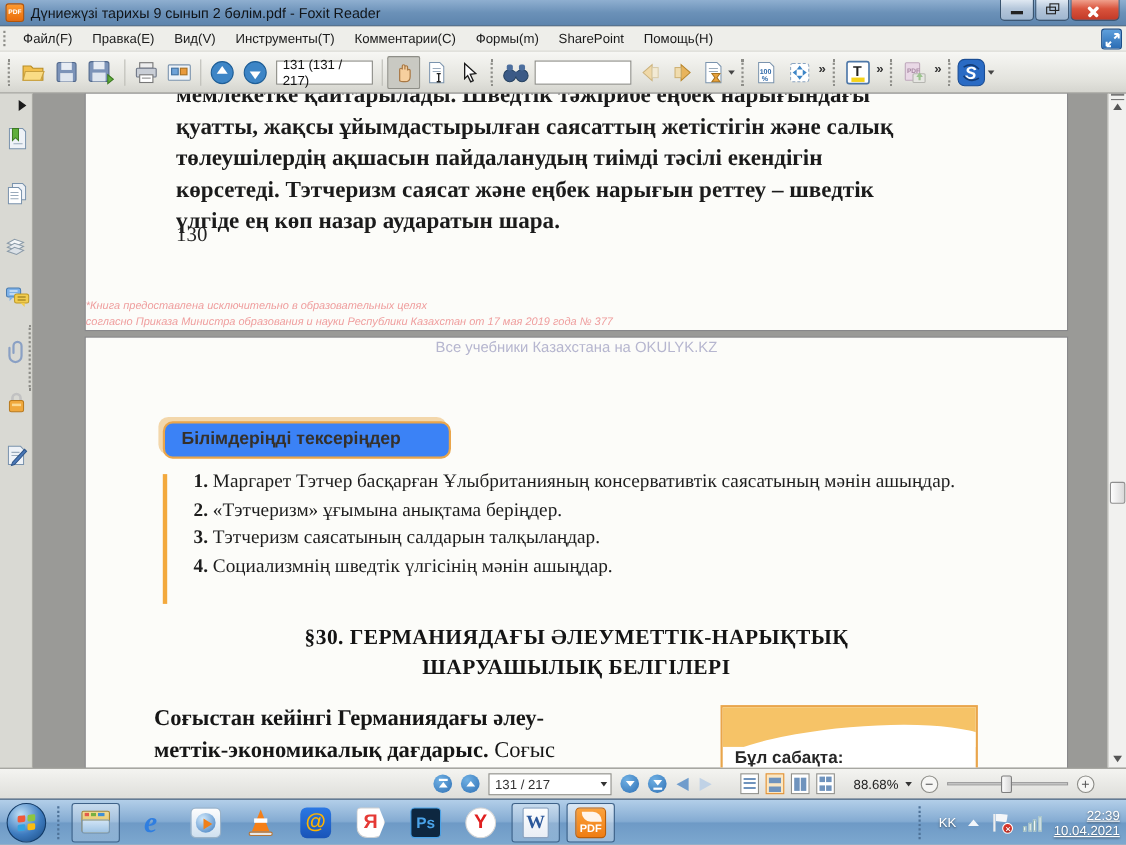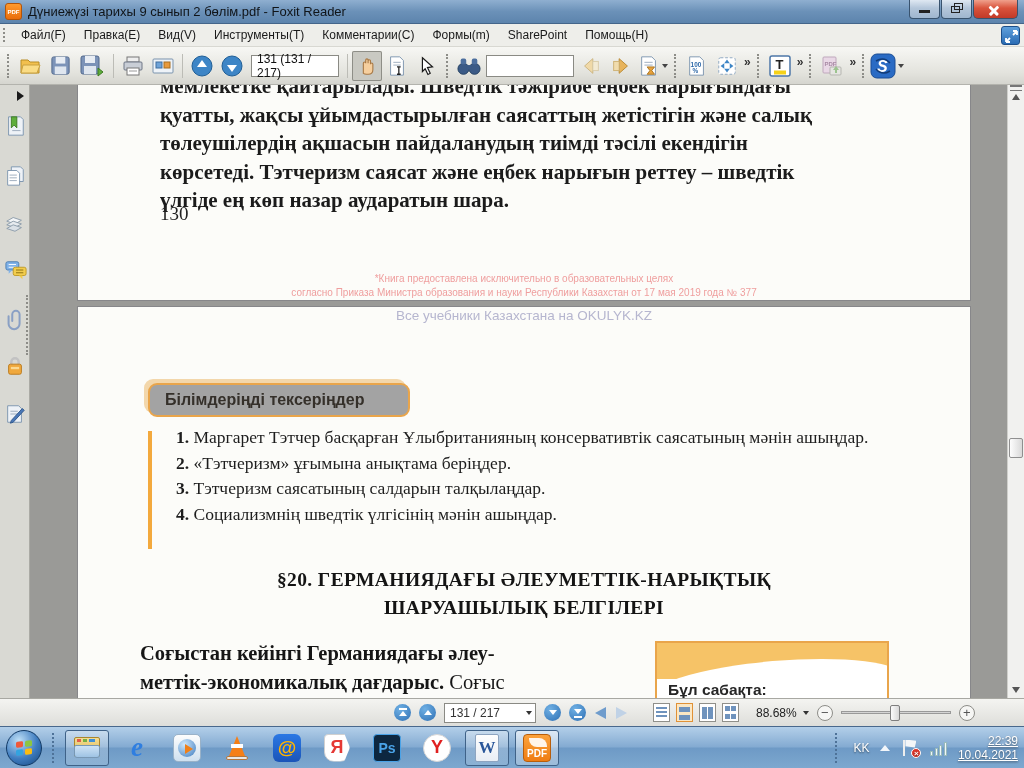--- a/index.html
+++ b/index.html
@@ -60,26 +60,26 @@
   .sb-grip { position:absolute; right:0px; top:210px; height:60px; width:3px; border-left:2px dotted #8d8d88; }
 
   .docarea { flex:1; position:relative; overflow:hidden; background:#9a9a97; }
   .page { position:absolute; left:48px; width:892px; background:#fcfcf9; box-shadow:0 0 0 1px #87878a; overflow:hidden; }
   .page1 { top:0; height:215px; }
   .page2 { top:222px; height:391px; }
 
   .p1text { position:absolute; left:82px; top:-13px; width:762px;
     font-family:"Liberation Serif", serif; font-weight:bold; font-size:21px; line-height:28.5px; color:#1b1b1b; }
   .p1num { position:absolute; left:82px; top:118px; font-family:"Liberation Serif", serif; font-size:19px; color:#222; }
-  .wm { position:absolute; left:0; right:0; text-align:center; font-size:10px; color:#ef9e9e; }
+  .wm { position:absolute; left:0; right:0; font-size:10px; color:#ef9e9e;font-style:italic; }
   .wm1 { top:188px; } .wm2 { top:202px; }
 
   .okulyk { position:absolute; left:0; right:0; top:1px; text-align:center; font-size:13.5px; color:#b6b6cf; }
   .checkhead { position:absolute; left:70px; top:76px; width:262px; height:34px;
-    background:#a3a3a3; border:2px solid #e9a54b; border-radius:9px;
+    background:#3b82f6; border:2px solid #e9a54b; border-radius:9px;
     box-shadow:-4px -4px 0 0 #f3d7ab; display:flex; align-items:center; padding-left:15px;
     font-weight:bold; font-size:16px; color:#35302a; }
   .qbar { position:absolute; left:70px; top:124px; width:4px; height:118px; background:#f3a93d; }
   .qlist { position:absolute; left:98px; top:118px; width:726px;
     font-family:"Liberation Serif", serif; font-size:17.5px; line-height:25.5px; color:#1d1d1d; }
   .q { padding-left:25px; text-indent:-25px; }
   .qnum { font-weight:bold; }
   .h1,.h2 { position:absolute; left:40px; right:40px; text-align:center;
     font-family:"Liberation Serif", serif; font-weight:bold; font-size:19.5px; letter-spacing:0.4px; color:#141414; }
   .h1 { top:262px; } .h2 { top:290px; }
@@ -109,21 +109,21 @@
     display:flex; align-items:center; font-size:12px; color:#333; }
   .sb-controls { position:absolute; left:390px; display:flex; align-items:center; }
   .bluebtn { width:17px; height:17px; border-radius:50%; background:radial-gradient(circle at 35% 30%,#6fb0e4,#2f70b4);
     position:relative; margin:0 4px; }
   .bb-tri-up { position:absolute; left:4.5px; top:6px; width:0; height:0;
     border-left:4px solid transparent; border-right:4px solid transparent; border-bottom:5px solid #fff; }
   .bb-tri-dn { position:absolute; left:4.5px; top:6px; width:0; height:0;
     border-left:4px solid transparent; border-right:4px solid transparent; border-top:5px solid #fff; }
   .bb-bar-top { position:absolute; left:4.5px; top:3.5px; width:8px; height:2px; background:#fff; }
   .bb-bar-bot { position:absolute; left:4.5px; bottom:3.5px; width:8px; height:2px; background:#fff; }
-  .spagebox { width:92px; height:20px; background:#fff; border:1px solid #8a8a84; display:flex; align-items:center;
+  .spagebox { width:112px; height:20px; background:#fff; border:1px solid #8a8a84; display:flex; align-items:center;
     padding-left:5px; margin:0 4px; position:relative; }
   .spagebox .dd { position:absolute; right:3px; top:7px; width:0; height:0;
     border-left:3.5px solid transparent; border-right:3.5px solid transparent; border-top:4.5px solid #333; }
   .navarrow { width:0; height:0; border-top:6px solid transparent; border-bottom:6px solid transparent; margin:0 5px; }
   .nav-back { border-right:11px solid #6f9ccc; }
   .nav-fwd  { border-left:11px solid #c0d2e6; }
   .viewbtn { width:17px; height:19px; background:#fff; border:1px solid #8f8f8a; margin:0 3px; position:relative; }
   .viewbtn.active { border:1px solid #e09136; background:#fbe7c3; }
   .vb-lines { position:absolute; left:2px; right:2px; top:3px; height:11px;
     background:repeating-linear-gradient(#6f93bd 0 2px, transparent 2px 4px); }
@@ -474,21 +474,21 @@
       <div class="page page2">
         <div class="okulyk">Все учебники Казахстана на OKULYK.KZ</div>
         <div class="checkhead">Білімдеріңді тексеріңдер</div>
         <div class="qbar"></div>
         <div class="qlist">
           <div class="q"><span class="qnum">1.</span> <span>Маргарет Тэтчер басқарған Ұлыбританияның консервативтік саясатының мәнін ашыңдар.</span></div>
           <div class="q"><span class="qnum">2.</span> <span>«Тэтчеризм» ұғымына анықтама беріңдер.</span></div>
           <div class="q"><span class="qnum">3.</span> <span>Тэтчеризм саясатының салдарын талқылаңдар.</span></div>
           <div class="q"><span class="qnum">4.</span> <span>Социализмнің шведтік үлгісінің мәнін ашыңдар.</span></div>
         </div>
-        <div class="h1">§20. ГЕРМАНИЯДАҒЫ ӘЛЕУМЕТТІК-НАРЫҚТЫҚ</div>
+        <div class="h1">§30. ГЕРМАНИЯДАҒЫ ӘЛЕУМЕТТІК-НАРЫҚТЫҚ</div>
         <div class="h2">ШАРУАШЫЛЫҚ БЕЛГІЛЕРІ</div>
         <div class="para">
           <div><span class="b">Соғыстан кейінгі Германиядағы әлеу-</span></div>
           <div><span class="b">меттік-экономикалық дағдарыс.</span><span> Соғыс</span></div>
         </div>
         <div class="lessonbox">
           <div class="wave"></div>
           <div class="lessontitle">Бұл сабақта:</div>
         </div>
       </div>

